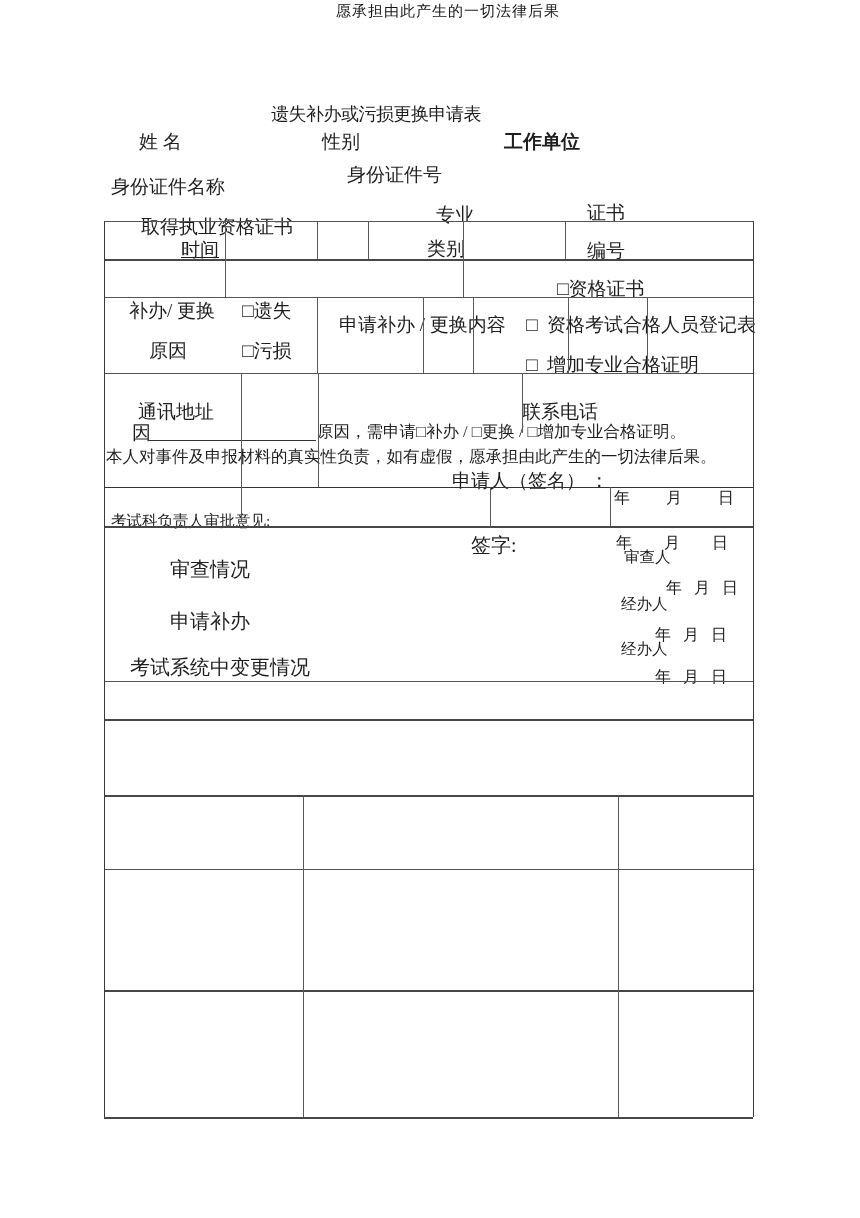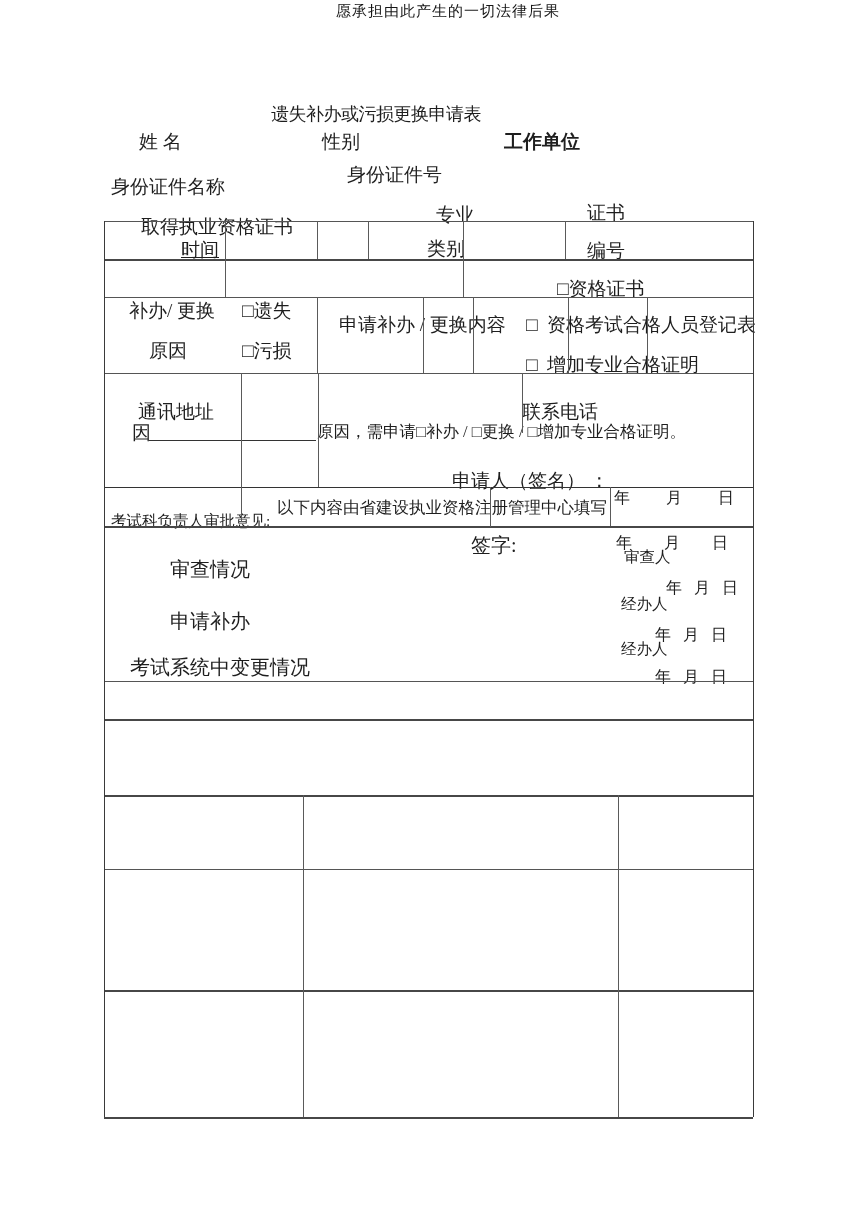--- a/index.html
+++ b/index.html
@@ -60,24 +60,24 @@
   <span class="t" style="left:149px;top:340px;">原因</span>
   <span class="t" style="left:242px;top:340px;">□污损</span>
   <span class="t" style="left:339px;top:314px;">申请补办 / 更换内容</span>
   <span class="t" style="left:526px;top:314px;">□  资格考试合格人员登记表</span>
   <span class="t" style="left:526px;top:354px;">□  增加专业合格证明</span>
 
   <span class="t" style="left:138px;top:401px;">通讯地址</span>
   <span class="t" style="left:522px;top:401px;">联系电话</span>
   <span class="t" style="left:132px;top:422px;">因</span>
   <span class="t sentence" style="left:317px;top:423px;">原因，需申请□补办 / □更换 / □增加专业合格证明。</span>
+  <span class="t sentence" style="left:106px;top:448px;">本人对事件及申报材料的真实性负责，如有虚假，愿承担由此产生的一切法律后果。</span>
   <span class="t" style="left:452px;top:470px;">申请人（签名） ：</span>
   <span class="t date-wide" style="left:614px;top:489px;">年　月　日</span>
 
-  <span class="t sentence" style="left:277px;top:499px;">以下内容由省建设执业资格注册管理中心填写</span>
   <span class="t small" style="left:111px;top:512px;">考试科负责人审批意见:</span>
   <span class="t mid" style="left:471px;top:534px;">签字:</span>
   <span class="t date-mid" style="left:616px;top:534px;">年　月　日</span>
   <span class="t small" style="left:624px;top:548px;">审查人</span>
   <span class="t mid" style="left:170px;top:558px;">审查情况</span>
   <span class="t date-narrow" style="left:666px;top:579px;">年　月　日</span>
   <span class="t small" style="left:621px;top:595px;">经办人</span>
   <span class="t mid" style="left:170px;top:610px;">申请补办</span>
   <span class="t date-narrow" style="left:655px;top:626px;">年　月　日</span>
   <span class="t small" style="left:621px;top:640px;">经办人</span>

